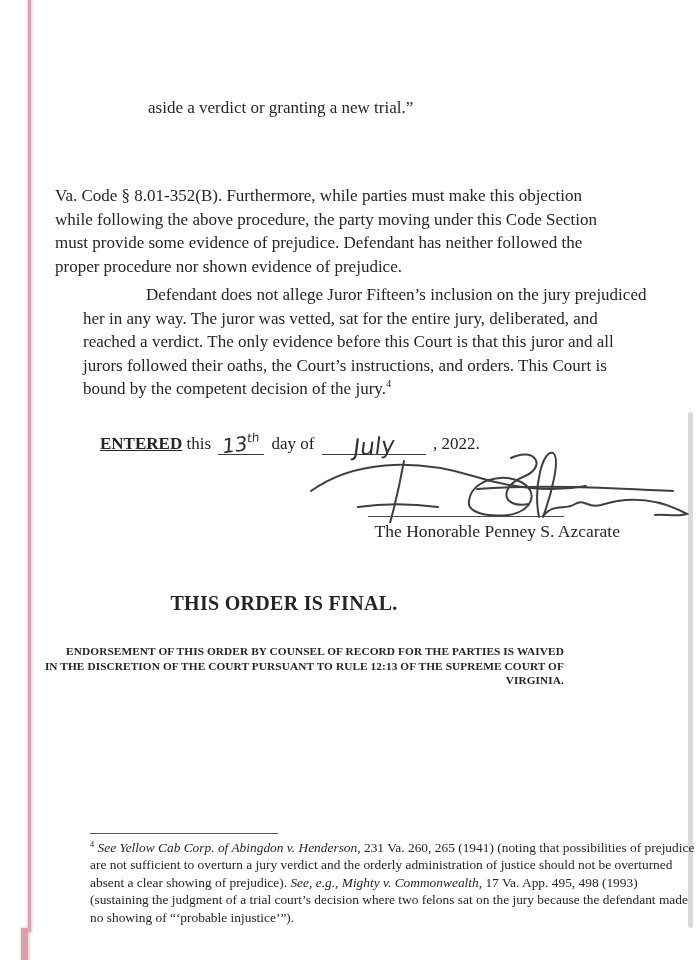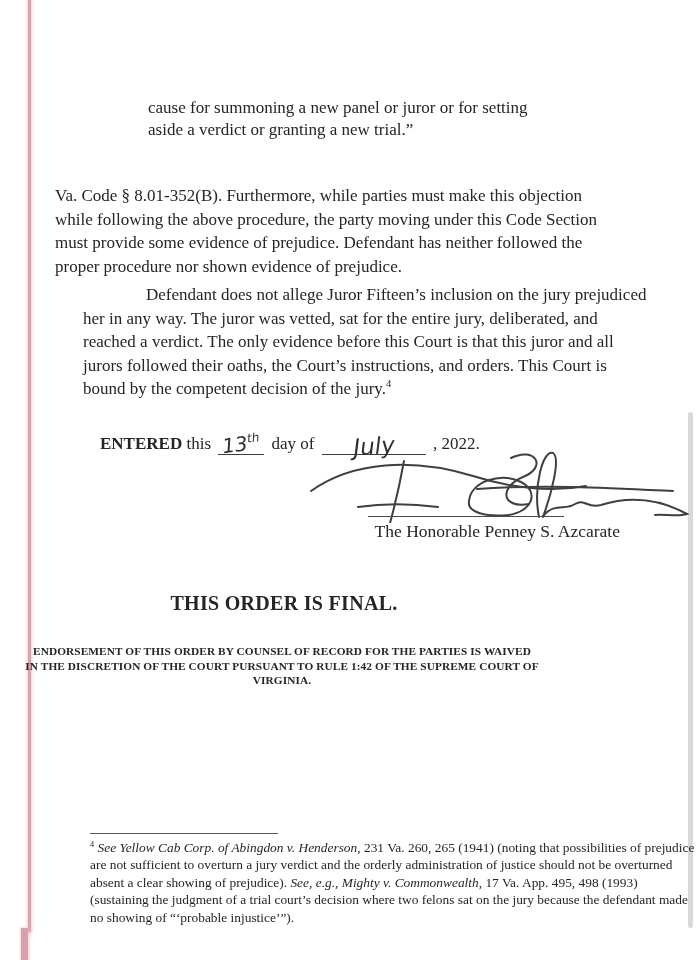--- a/index.html
+++ b/index.html
@@ -46,21 +46,21 @@
     left: 55px; top: 283px; width: 606px;
     font-size: 17px; line-height: 23.5px; margin-left: 28px;
   }
   #para2 .indent { padding-left: 63px; }
   sup { font-size: 0.62em; vertical-align: super; line-height: 0; }
 
   
   #entered-line {
     left: 100px; top: 428px; font-size: 17px; white-space: nowrap;
   }
-  .bold { font-weight: bold; }
+  .bold { font-weight: bold; text-decoration: underline; }
   .fill {
     display: inline-block;
     border-bottom: 1.6px solid #3c3c3c;
     text-align: center;
     vertical-align: baseline;
   }
   #day-fill { width: 46px; margin: 0 3px; }
   #month-fill { width: 104px; margin: 0 3px; }
   .hw {
     font-family: "DejaVu Sans", sans-serif;
@@ -89,21 +89,21 @@
   }
 
   
   #final-heading {
     left: 0; top: 592px; width: 568px;
     text-align: center; font-weight: bold; font-size: 20px;
     letter-spacing: 0.3px;
   }
   #endorsement {
     left: 0; top: 644px; width: 564px;
-    text-align: center; font-weight: bold;
+    text-align: right; font-weight: bold;
     font-size: 11.3px; line-height: 14.5px;
     letter-spacing: 0.1px;
   }
 
   
   #footnote {
     left: 50px; top: 833px; width: 608px;
     font-size: 13.4px; line-height: 17.4px; margin-left: 40px;
   }
   #footnote-rule {
@@ -114,21 +114,20 @@
   .ital { font-style: italic; }
 </style>
 </head>
 <body>
 
 <div class="abs" id="scan-edge-line"></div>
 <div class="abs" id="scan-edge-bottom"></div>
 <div class="abs" id="scrollbar-thumb"></div>
 
 <div class="abs" id="block-quote">
-  <div>cause for summoning a new panel or juror or for setting</div>
   <div>aside a verdict or granting a new trial.”</div>
 </div>
 
 <div class="abs" id="para1">
   <div>Va. Code § 8.01-352(B). Furthermore, while parties must make this objection</div>
   <div>while following the above procedure, the party moving under this Code Section</div>
   <div>must provide some evidence of prejudice. Defendant has neither followed the</div>
   <div>proper procedure nor shown evidence of prejudice.</div>
 </div>
 
@@ -159,21 +158,21 @@
   <path d="M236,74 C230,44 240,6 250,10 C258,15 248,52 240,74"></path>
   <path d="M240,73 C252,59 262,68 272,61 C282,55 284,66 298,62 C330,52 360,58 384,71 C374,74 362,71 352,72"></path>
 </svg>
 <div class="abs" id="signature-line"></div>
 <div class="abs" id="signature-name">The Honorable Penney S. Azcarate</div>
 
 <div class="abs" id="final-heading">THIS ORDER IS FINAL.</div>
 
 <div class="abs" id="endorsement">
   <div>ENDORSEMENT OF THIS ORDER BY COUNSEL OF RECORD FOR THE PARTIES IS WAIVED</div>
-  <div>IN THE DISCRETION OF THE COURT PURSUANT TO RULE 1:42 OF THE SUPREME COURT OF VIRGINIA.</div>
+  <div>IN THE DISCRETION OF THE COURT PURSUANT TO RULE 12:13 OF THE SUPREME COURT OF VIRGINIA.</div>
 </div>
 
 <div class="abs" id="footnote">
   <div id="footnote-rule"></div>
   <div>
     <sup>4</sup>
     <span class="ital">See Yellow Cab Corp. of Abingdon v. Henderson</span><span>, 231 Va. 260, 265 (1941) (noting that possibilities of prejudice are not sufficient to overturn a jury verdict and the orderly administration of justice should not be overturned absent a clear showing of prejudice). </span><span class="ital">See, e.g., Mighty v. Commonwealth</span><span>, 17 Va. App. 495, 498 (1993) (sustaining the judgment of a trial court’s decision where two felons sat on the jury because the defendant made no showing of “‘probable injustice’”).</span>
   </div>
 </div>
 

